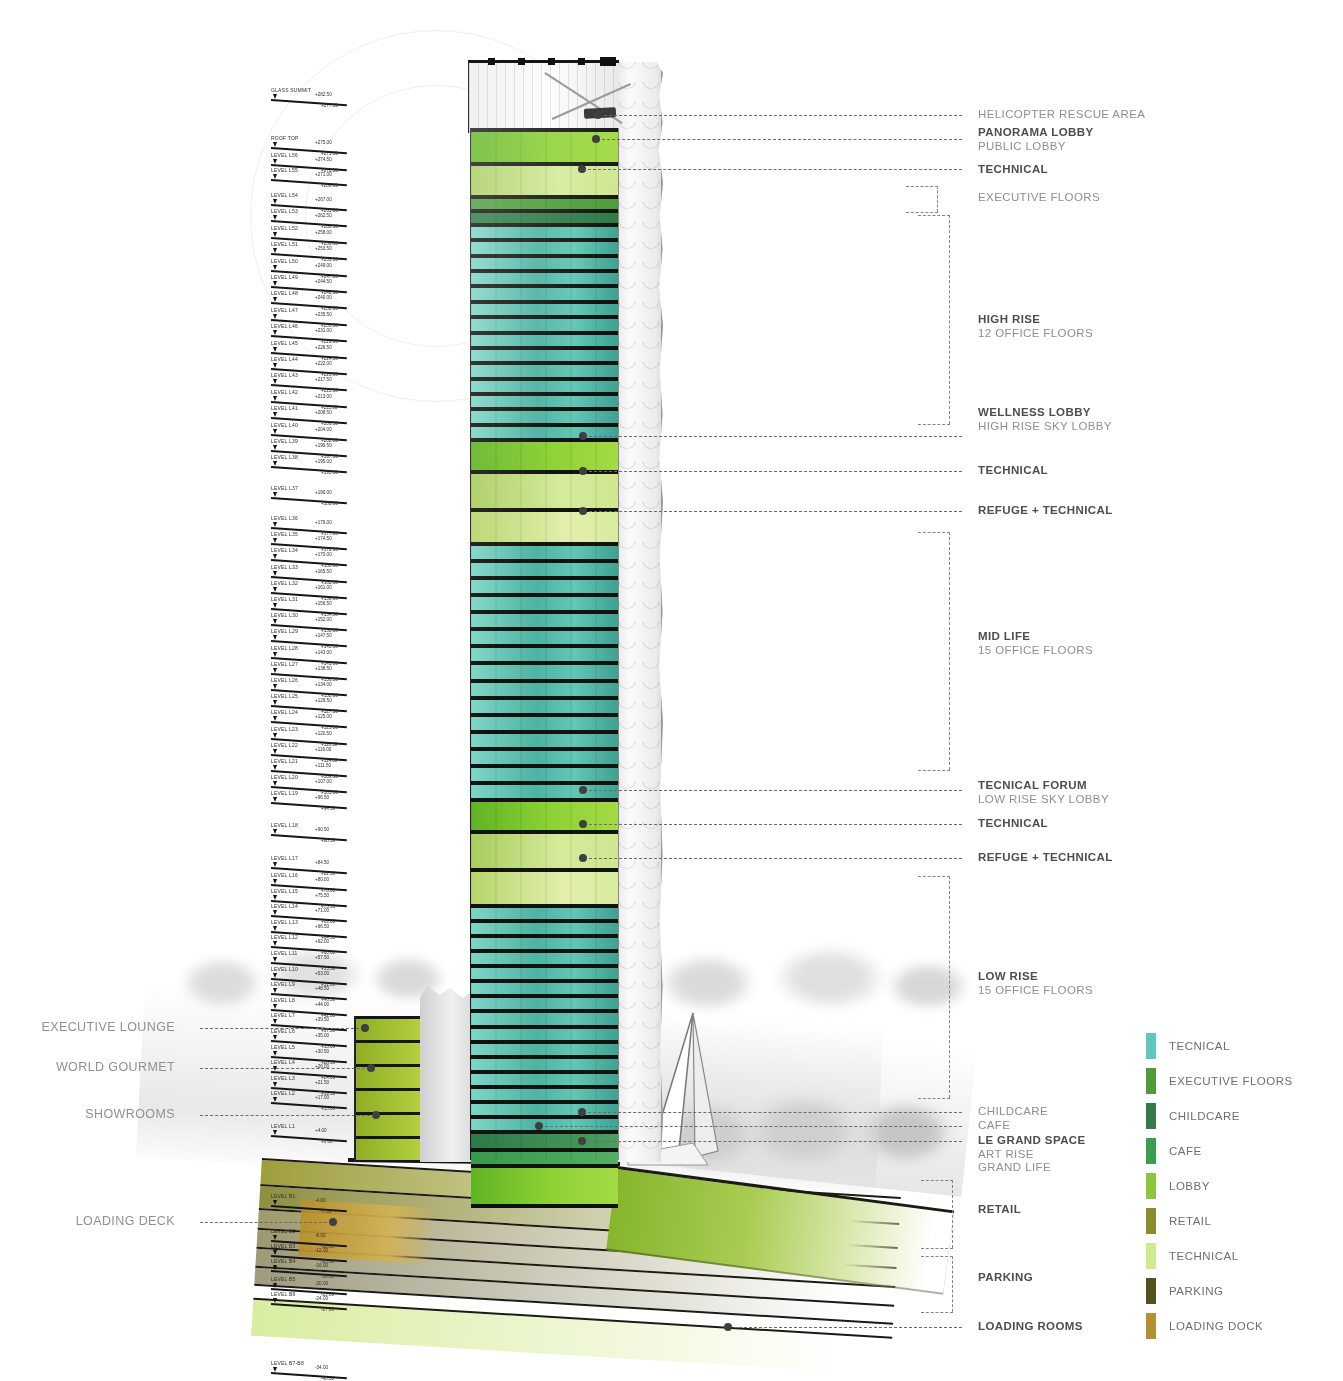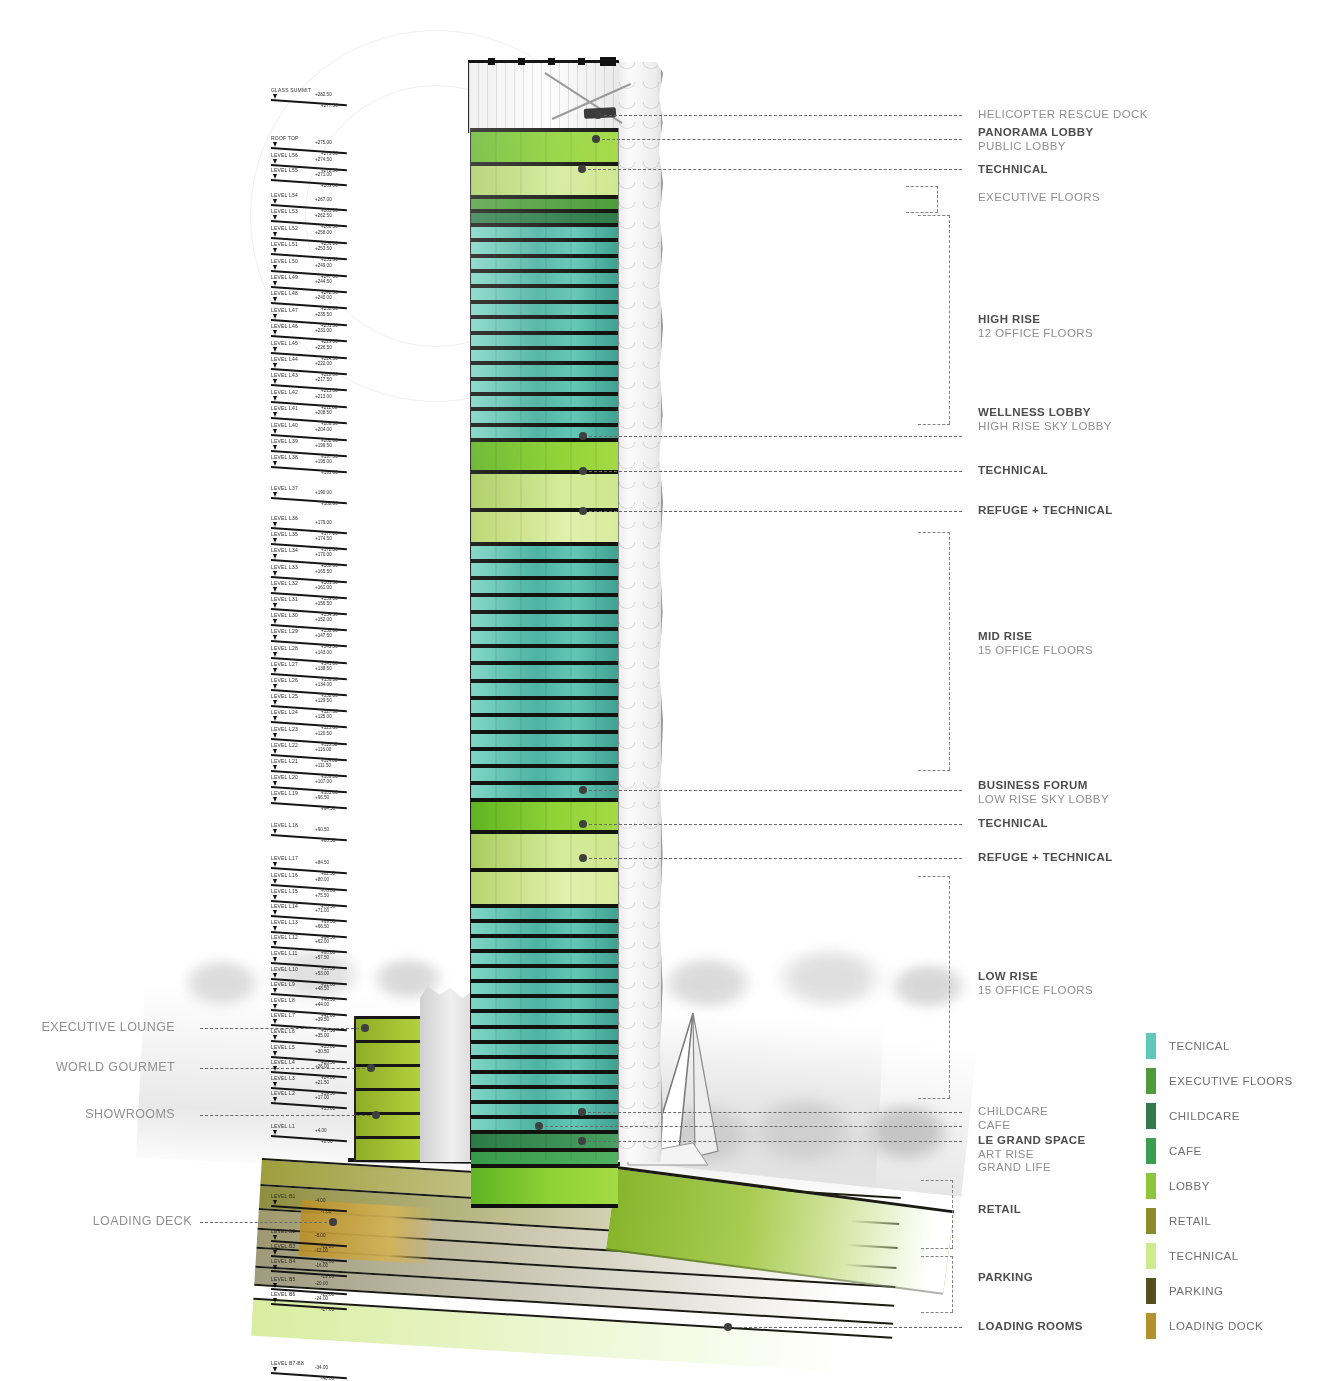--- a/index.html
+++ b/index.html
@@ -725,21 +725,21 @@
       <div class="brk-h" style="left: 918px; top: 1098px;"></div>
       <div class="brk" style="left: 952px; top: 1180px; height: 68px;"></div>
       <div class="brk-h" style="left: 921px; top: 1180px;"></div>
       <div class="brk-h" style="left: 921px; top: 1248px;"></div>
       <div class="brk" style="left: 952px; top: 1256px; height: 56px;"></div>
       <div class="brk-h" style="left: 921px; top: 1256px;"></div>
       <div class="brk-h" style="left: 921px; top: 1312px;"></div>
     </div>
   <div id="labels-layer" class="abs" style="left:0;top:0;">
       <div class="rlabel" style="top: 108px;">
-        <div class="">HELICOPTER RESCUE DOCK</div>
+        <div class="">HELICOPTER RESCUE AREA</div>
       </div>
       <div class="rlabel" style="top: 126px;">
         <div class="t-bold">PANORAMA LOBBY</div>
         <div>PUBLIC LOBBY</div>
       </div>
       <div class="rlabel" style="top: 163px;">
         <div class="t-bold">TECHNICAL</div>
       </div>
       <div class="rlabel" style="top: 191px;">
         <div class="">EXECUTIVE FLOORS</div>
@@ -752,25 +752,25 @@
         <div class="t-bold">WELLNESS LOBBY</div>
         <div>HIGH RISE SKY LOBBY</div>
       </div>
       <div class="rlabel" style="top: 464px;">
         <div class="t-bold">TECHNICAL</div>
       </div>
       <div class="rlabel" style="top: 504px;">
         <div class="t-bold">REFUGE + TECHNICAL</div>
       </div>
       <div class="rlabel" style="top: 630px;">
-        <div class="t-bold">MID RISE</div>
+        <div class="t-bold">MID LIFE</div>
         <div>15 OFFICE FLOORS</div>
       </div>
       <div class="rlabel" style="top: 779px;">
-        <div class="t-bold">BUSINESS FORUM</div>
+        <div class="t-bold">TECNICAL FORUM</div>
         <div>LOW RISE SKY LOBBY</div>
       </div>
       <div class="rlabel" style="top: 817px;">
         <div class="t-bold">TECHNICAL</div>
       </div>
       <div class="rlabel" style="top: 851px;">
         <div class="t-bold">REFUGE + TECHNICAL</div>
       </div>
       <div class="rlabel" style="top: 970px;">
         <div class="t-bold">LOW RISE</div>
@@ -798,21 +798,21 @@
       </div>
       <div class="llabel" style="left: 25px; top: 1020px;">
         <div>EXECUTIVE LOUNGE</div>
       </div>
       <div class="llabel" style="left: 25px; top: 1060px;">
         <div>WORLD GOURMET</div>
       </div>
       <div class="llabel" style="left: 25px; top: 1107px;">
         <div>SHOWROOMS</div>
       </div>
-      <div class="llabel" style="left: 42px; top: 1214px;">
+      <div class="llabel" style="left: 25px; top: 1214px;">
         <div>LOADING DECK</div>
       </div>
     </div>
 
   <div id="legend">
       <div class="leg-row">
         <div class="leg-sw" style="background: rgb(95, 200, 186);"></div>
         <span class="leg-tx">TECNICAL</span>
       </div>
       <div class="leg-row">

